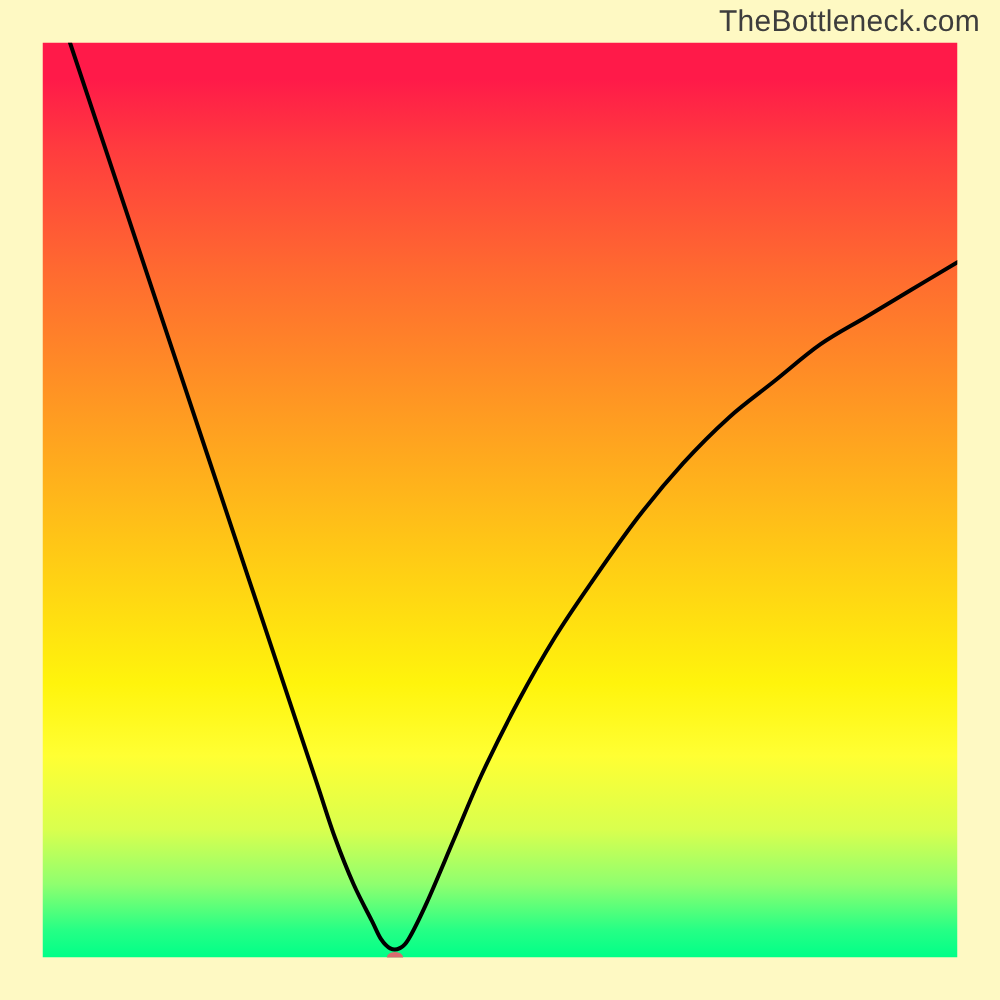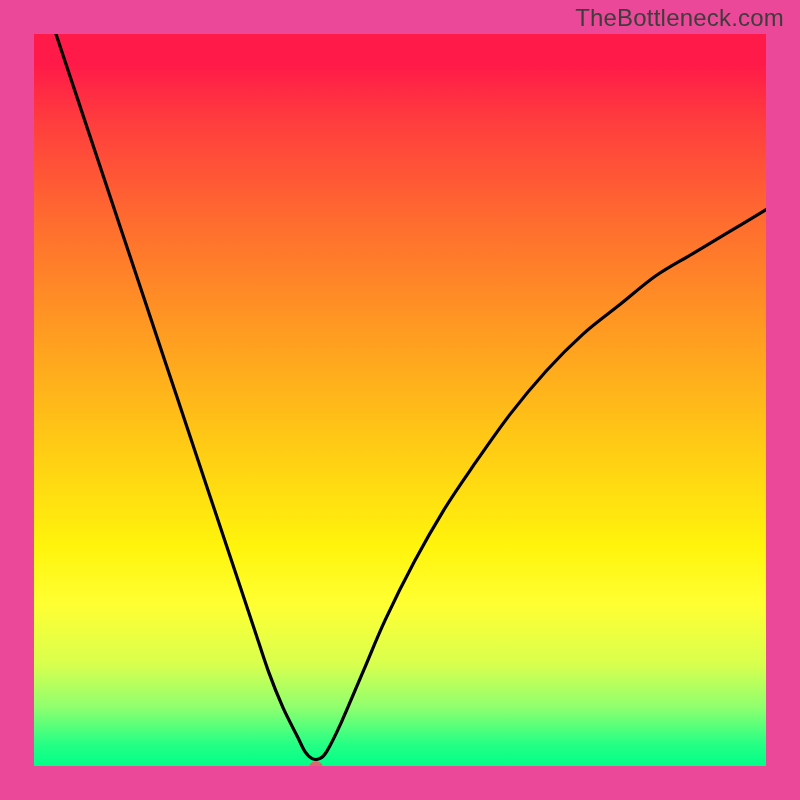--- a/index.html
+++ b/index.html
@@ -8,21 +8,21 @@
     width: 800px;
     height: 800px;
     background: #000;
     font-family: Arial, Helvetica, sans-serif;
     overflow: hidden;
   }
   .frame {
     position: relative;
     width: 800px;
     height: 800px;
-    background: #ec4899;
+    background: #fef9c3;
   }
   .watermark {
     position: absolute;
     top: 4px;
     right: 16px;
     color: #3d3d3d;
     font-size: 24px;
     font-weight: 400;
     letter-spacing: 0.2px;
     z-index: 10;

